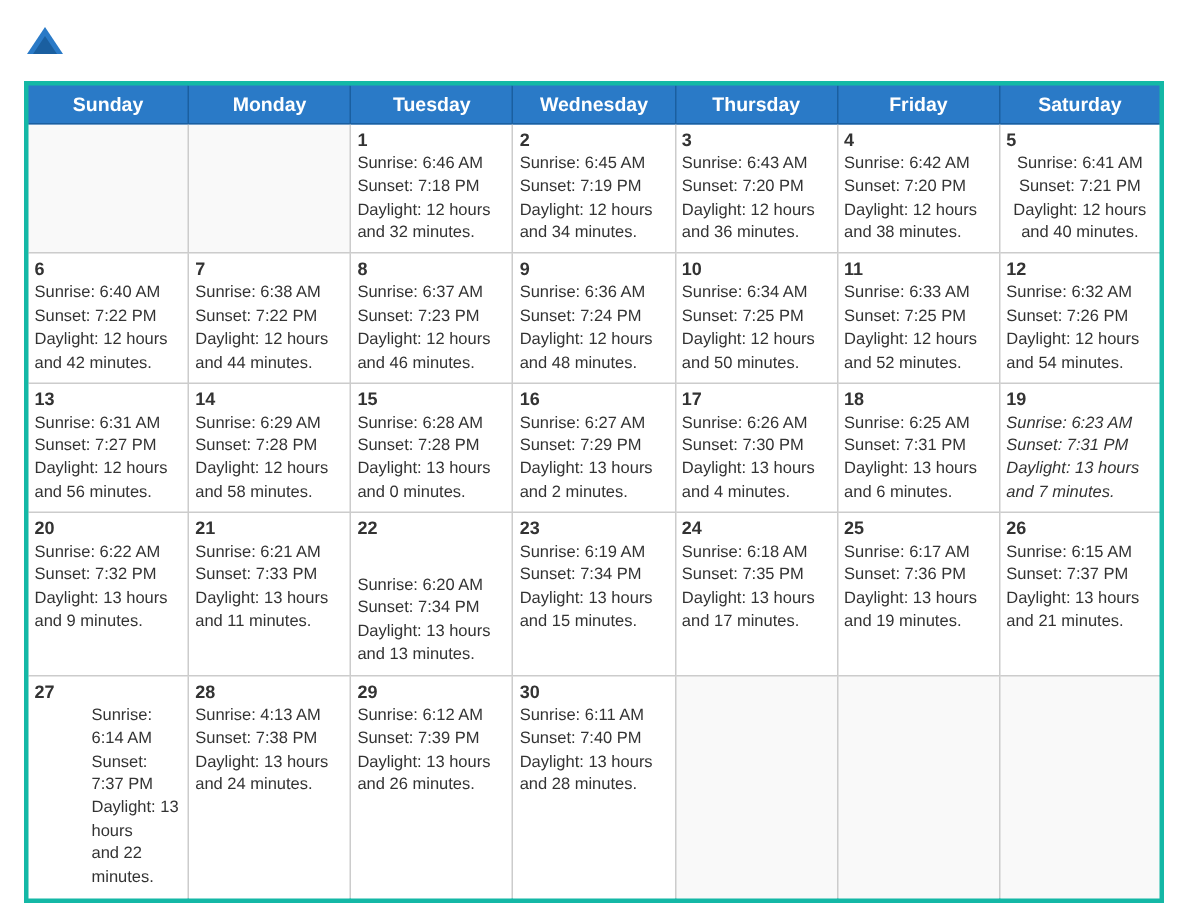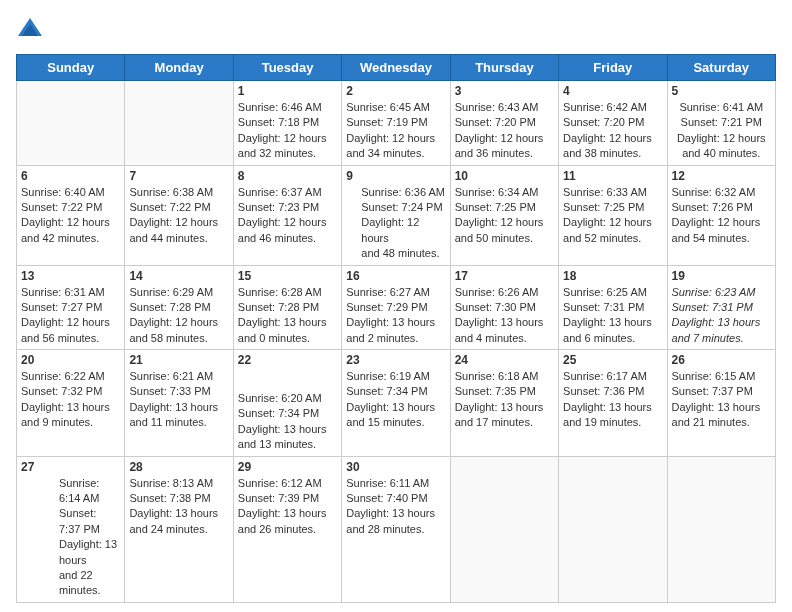--- a/index.html
+++ b/index.html
@@ -54,21 +54,21 @@
       font-size: 32px;
       font-weight: bold;
       color: #333;
     }
     .title-location {
       font-size: 16px;
       color: #555;
     }
     .calendar {
       flex: 1;
-      border: 1px solid #14b8a6;
+      border: 3px solid #14b8a6;
       border-collapse: collapse;
       width: 100%;
       table-layout: fixed;
     }
     .calendar th {
       background-color: #2a7ac7;
       color: #fff;
       text-align: center;
       font-size: 13px;
       padding: 5px 2px;
@@ -193,21 +193,21 @@
           </td>
           <td>
             <span class="day-num">8</span>
             <div class="day-info" style="white-space: pre-line;">Sunrise: 6:37 AM
 Sunset: 7:23 PM
 Daylight: 12 hours
 and 46 minutes.</div>
           </td>
           <td>
             <span class="day-num">9</span>
-            <div class="day-info" style="white-space: pre-line; margin-left: 15px;">Sunrise: 6:36 AM
+            <div class="day-info" style="white-space: pre-line;">Sunrise: 6:36 AM
 Sunset: 7:24 PM
 Daylight: 12 hours
 and 48 minutes.</div>
           </td>
           <td>
             <span class="day-num">10</span>
             <div class="day-info" style="white-space: pre-line;">Sunrise: 6:34 AM
 Sunset: 7:25 PM
 Daylight: 12 hours
 and 50 minutes.</div>
@@ -332,21 +332,21 @@
         <tr class="last-row">
           <td>
             <span class="day-num">27</span>
             <div class="day-info" style="white-space: pre-line; margin-left: 38px;">Sunrise: 6:14 AM
 Sunset: 7:37 PM
 Daylight: 13 hours
 and 22 minutes.</div>
           </td>
           <td>
             <span class="day-num">28</span>
-            <div class="day-info" style="white-space: pre-line;">Sunrise: 8:13 AM
+            <div class="day-info" style="white-space: pre-line;">Sunrise: 4:13 AM
 Sunset: 7:38 PM
 Daylight: 13 hours
 and 24 minutes.</div>
           </td>
           <td>
             <span class="day-num">29</span>
             <div class="day-info" style="white-space: pre-line;">Sunrise: 6:12 AM
 Sunset: 7:39 PM
 Daylight: 13 hours
 and 26 minutes.</div>

